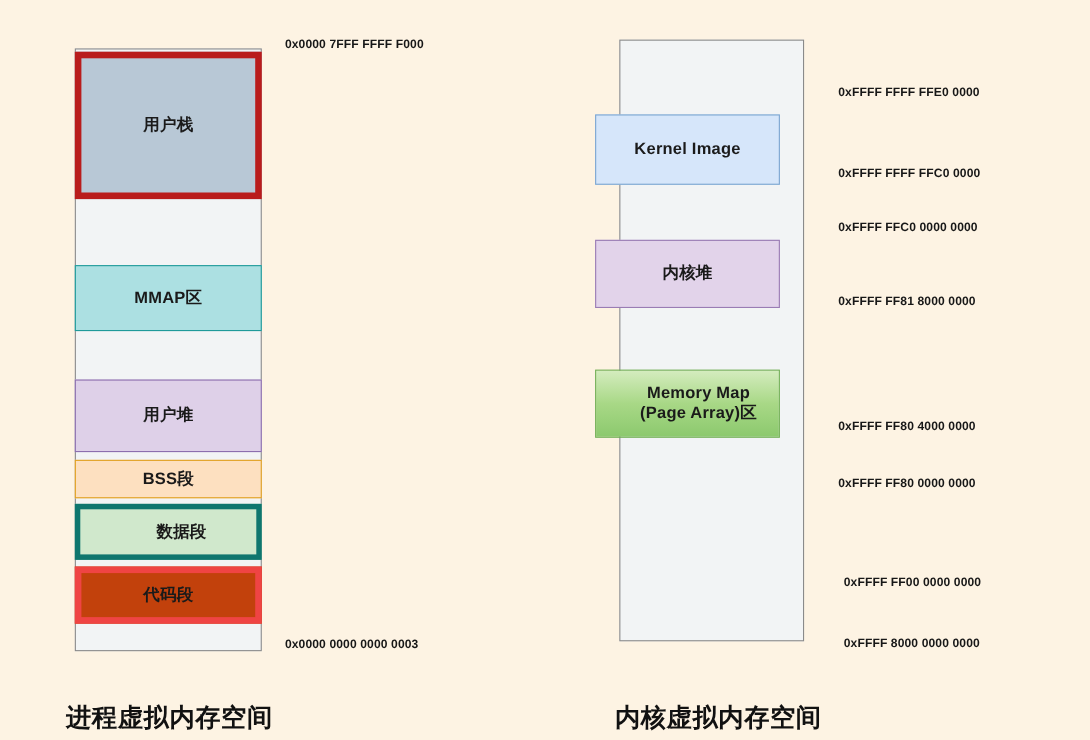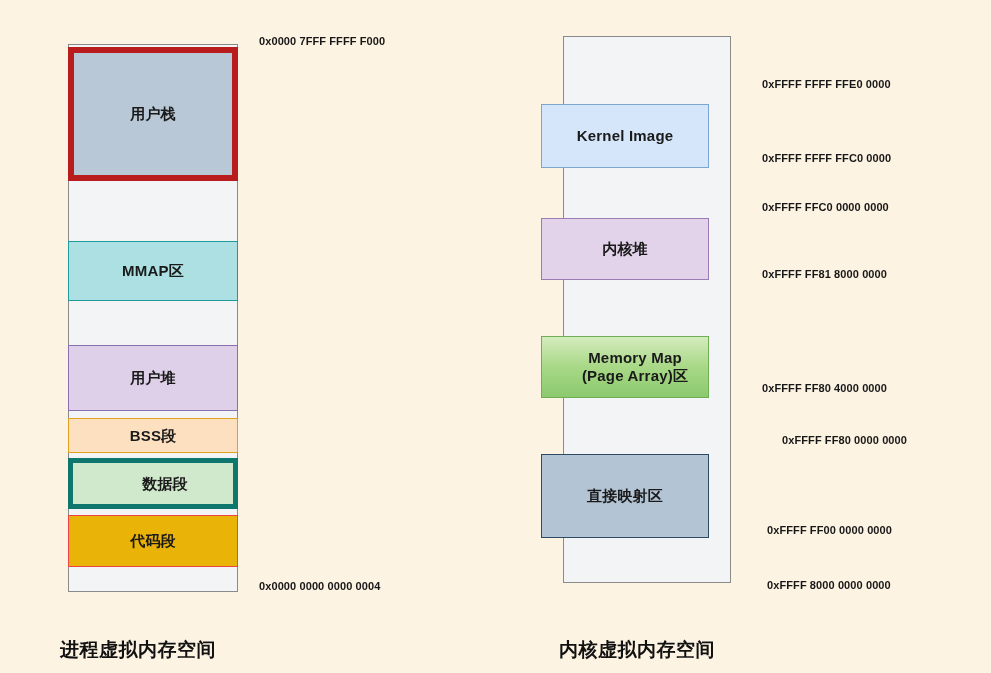--- a/index.html
+++ b/index.html
@@ -48,60 +48,60 @@
     position: absolute;
     font-size: 11px;
     font-weight: bold;
     color: #171717;
     white-space: nowrap;
     letter-spacing: .1px;
   }
 
   .caption {
     position: absolute;
-    font-size: 19px;
+    font-size: 23px;
     font-weight: bold;
     color: #111111;
     white-space: nowrap;
     letter-spacing: .5px;
   }
 
   
   #frame-process { left: 68px;  top: 44px; width: 170px; height: 548px; }
   #frame-kernel  { left: 563px; top: 36px; width: 168px; height: 547px; }
 
   .seg.left  { left: 68px;  width: 170px; }
   .seg.right { left: 541px; width: 168px; margin-top: 11px; }
 
   #seg-user-stack   { top: 47px;  height: 134px; background: #b8c8d6; border: 6px solid #b91c1c; }
   #seg-mmap         { top: 241px; height: 60px;  background: #ace0e2; border: 1px solid #1f9a9a; }
   #seg-user-heap    { top: 345px; height: 66px;  background: #ded0e8; border: 1px solid #8c6fae; text-align: right; }
   #seg-bss          { top: 418px; height: 35px;  background: #fde0c0; border: 1px solid #e0a020; }
   #seg-data         { top: 458px; height: 51px;  background: #d0e8cc; border: 5px solid #0f766e; padding-left: 24px; }
-  #seg-text         { top: 515px; height: 52px;  background: #eab308; border: 1px solid #ef4444; }
+  #seg-text         { top: 515px; height: 52px;  background: #c2410c; border: 6px solid #ef4444; }
 
   
   #seg-kernel-image { top: 93px;  height: 64px;  background: #d6e6fa; border: 1px solid #7ba5d0; }
   #seg-kernel-heap  { top: 207px; height: 62px;  background: #e2d3ea; border: 1px solid #9a7cb4; }
   #seg-memory-map   { top: 325px; height: 62px;  border: 1px solid #6fae52;
                       background: linear-gradient(to bottom, #d4ecbe 0%, #a8d886 50%, #8cc96e 100%); padding-left: 20px; }
   #seg-direct-map   { top: 443px; height: 84px;  background: #b3c4d4; border: 1px solid #2e4b63; }
 
   
   #addr-p0 { left: 259px; top: 35px; }
   #addr-p1 { left: 259px; top: 580px; }
 
   #addr-k0 { left: 762px; top: 34px; }
   #addr-k1 { left: 762px; top: 78px; }
   #addr-k2 { left: 762px; top: 152px; }
   #addr-k3 { left: 762px; top: 201px; }
   #addr-k4 { left: 762px; top: 268px; }
   #addr-k5 { left: 762px; top: 324px; }
   #addr-k6 { left: 762px; top: 382px; }
-  #addr-k7 { left: 762px; top: 434px; margin-left: 20px; }
+  #addr-k7 { left: 762px; top: 434px; }
   #addr-k8 { left: 767px; top: 524px; }
   #addr-k9 { left: 767px; top: 579px; }
 
   
   #caption-process { left: 60px;  top: 637px; }
   #caption-kernel  { left: 559px; top: 637px; }
 </style>
 </head>
 <body>
 
@@ -116,34 +116,33 @@
   <div class="seg left" id="seg-user-heap">用户堆</div>
 
   <div class="seg left" id="seg-bss">BSS段</div>
 
   <div class="seg left" id="seg-data">数据段</div>
 
   <div class="seg left" id="seg-text">代码段</div>
 
   <div class="addr" id="addr-p0">0x0000 7FFF FFFF F000</div>
 
-  <div class="addr" id="addr-p1">0x0000 0000 0000 0004</div>
+  <div class="addr" id="addr-p1">0x0000 0000 0000 0003</div>
 
   <div class="caption" id="caption-process">进程虚拟内存空间</div>
 
   <div class="col-frame" id="frame-kernel"></div>
 
   <div class="seg right" id="seg-kernel-image">Kernel Image</div>
 
   <div class="seg right" id="seg-kernel-heap">内核堆</div>
 
   <div class="seg right" id="seg-memory-map">Memory Map
 (Page Array)区</div>
 
-  <div class="seg right" id="seg-direct-map">直接映射区</div>
 
   <div class="addr" id="addr-k1">0xFFFF FFFF FFE0 0000</div>
   <div class="addr" id="addr-k2">0xFFFF FFFF FFC0 0000</div>
   <div class="addr" id="addr-k3">0xFFFF FFC0 0000 0000</div>
   <div class="addr" id="addr-k4">0xFFFF FF81 8000 0000</div>
   <div class="addr" id="addr-k6">0xFFFF FF80 4000 0000</div>
   <div class="addr" id="addr-k7">0xFFFF FF80 0000 0000</div>
   <div class="addr" id="addr-k8">0xFFFF FF00 0000 0000</div>
   <div class="addr" id="addr-k9">0xFFFF 8000 0000 0000</div>
 

